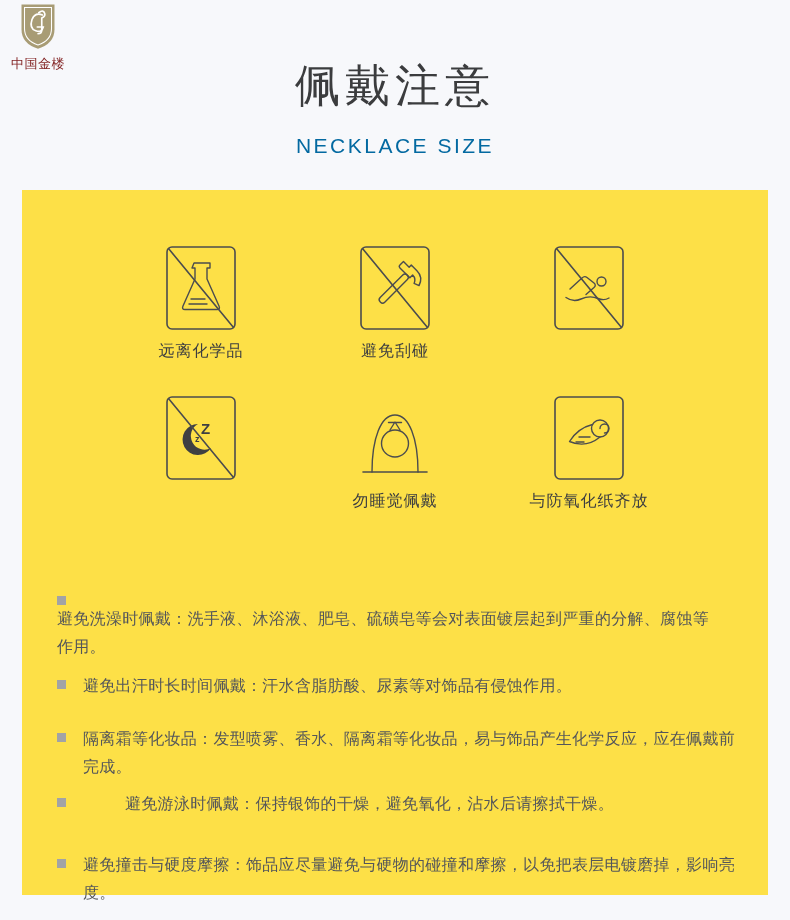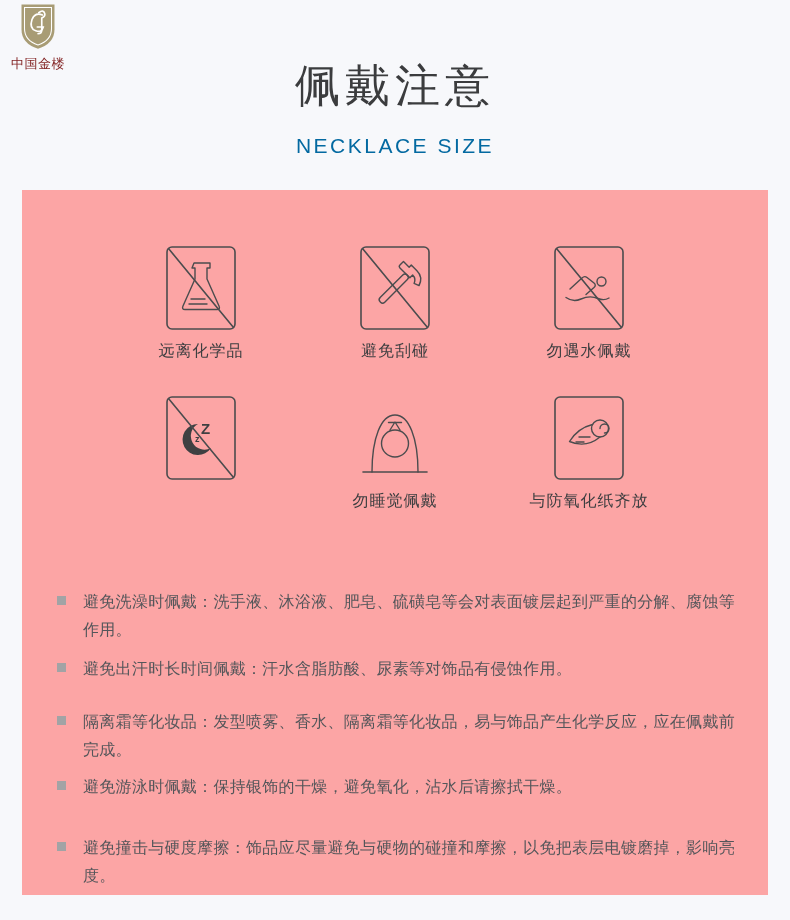--- a/index.html
+++ b/index.html
@@ -45,21 +45,21 @@
     font-weight: 400;
   }
 
   
   .card {
     position: absolute;
     left: 22px;
     top: 190px;
     width: 746px;
     height: 705px;
-    background: #fca5a5;
+    background: #fde047;
   }
 
   
   .icon-grid {
     width: 582px;
     margin: 0 auto;
     padding-top: 55px;
     display: grid;
     grid-template-columns: repeat(3, 1fr);
     row-gap: 33px;
@@ -85,24 +85,24 @@
     background: #a2a3a5;
     margin: 8px 17px 0 0;
   }
   .note p {
     font-size: 16px;
     line-height: 28px;
     color: #54565a;
     max-width: 662px;
     letter-spacing: 0.3px;
   }
-  .note:nth-child(1) { margin-bottom: 11px; }
+  .note:nth-child(1) { margin-bottom: 11px; flex-direction: column; }
   .note:nth-child(2) { margin-bottom: 25px; }
   .note:nth-child(3) { margin-bottom: 9px; }
-  .note:nth-child(4) { margin-bottom: 33px; }
+  .note:nth-child(4) { margin-bottom: 33px; gap: 42px; }
 </style>
 </head>
 <body>
 
 <div class="logo">
   <svg width="36" height="48" viewBox="0 0 48 62">
     <path d="M2 1 h44 v33 q0 19 -22 26 q-22 -7 -22 -26 z" fill="#a89c75"></path>
     <path d="M6 5 h36 v28 q0 16 -18 22 q-18 -6 -18 -22 z" fill="none" stroke="#ffffff" stroke-width="1.4"></path>
     <path d="M30 15 q-10 -4 -14 6 q-4 12 5 15 q8 3 10 -5 l-8 0" fill="none" stroke="#ffffff" stroke-width="2.2" stroke-linecap="round"></path>
     <path d="M25 12 q6 -5 8 1 q1 4 -4 6 l0 16 q0 5 -5 5" fill="none" stroke="#ffffff" stroke-width="2.2" stroke-linecap="round"></path>
@@ -142,21 +142,20 @@
     </figure>
 
     <figure class="care-cell">
       <svg width="72" height="86" viewBox="0 0 72 86">
         <rect class="stroke" x="2" y="2" width="68" height="82" rx="5"></rect>
         <circle class="stroke thin" cx="48.5" cy="36.5" r="4.5"></circle>
         <path class="stroke thin" d="M17 44 l12 -11 q2.5 -2.5 5 -0.5 l7 5.5 q2.5 2 0 4.5 l-8 7"></path>
         <path class="stroke thin" d="M13 52.5 q7 5 15 1.5 q9 -4 17 -0.5 q6 2.5 11 -0.5"></path>
         <line class="stroke" x1="3.5" y1="3.5" x2="68.5" y2="82.5"></line>
       </svg>
-      <figcaption class="care-label">勿遇水佩戴</figcaption>
     </figure>
 
     <figure class="care-cell">
       <svg width="72" height="86" viewBox="0 0 72 86">
         <rect class="stroke" x="2" y="2" width="68" height="82" rx="5"></rect>
         <path d="M33 29 a15.5 15.5 0 1 0 13 24 a12.5 12.5 0 0 1 -13 -24 z" fill="#3f4042"></path>
         <text x="36" y="39" font-size="15" font-weight="bold" fill="#3f4042" font-family="Liberation Sans, sans-serif">Z</text>
         <text x="30" y="47" font-size="9" font-weight="bold" fill="#3f4042" font-family="Liberation Sans, sans-serif">z</text>
         <line class="stroke" x1="3.5" y1="3.5" x2="68.5" y2="82.5"></line>
       </svg>

